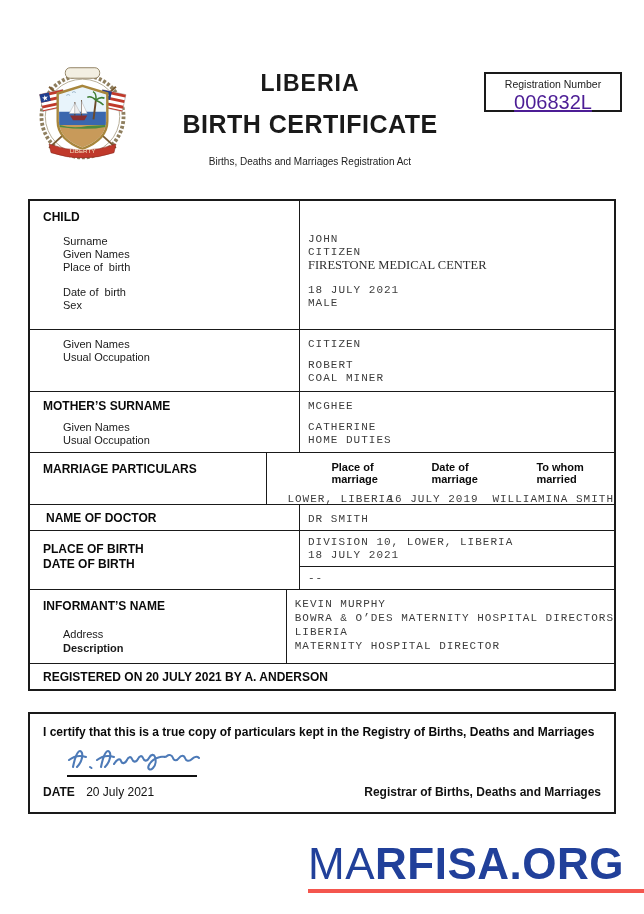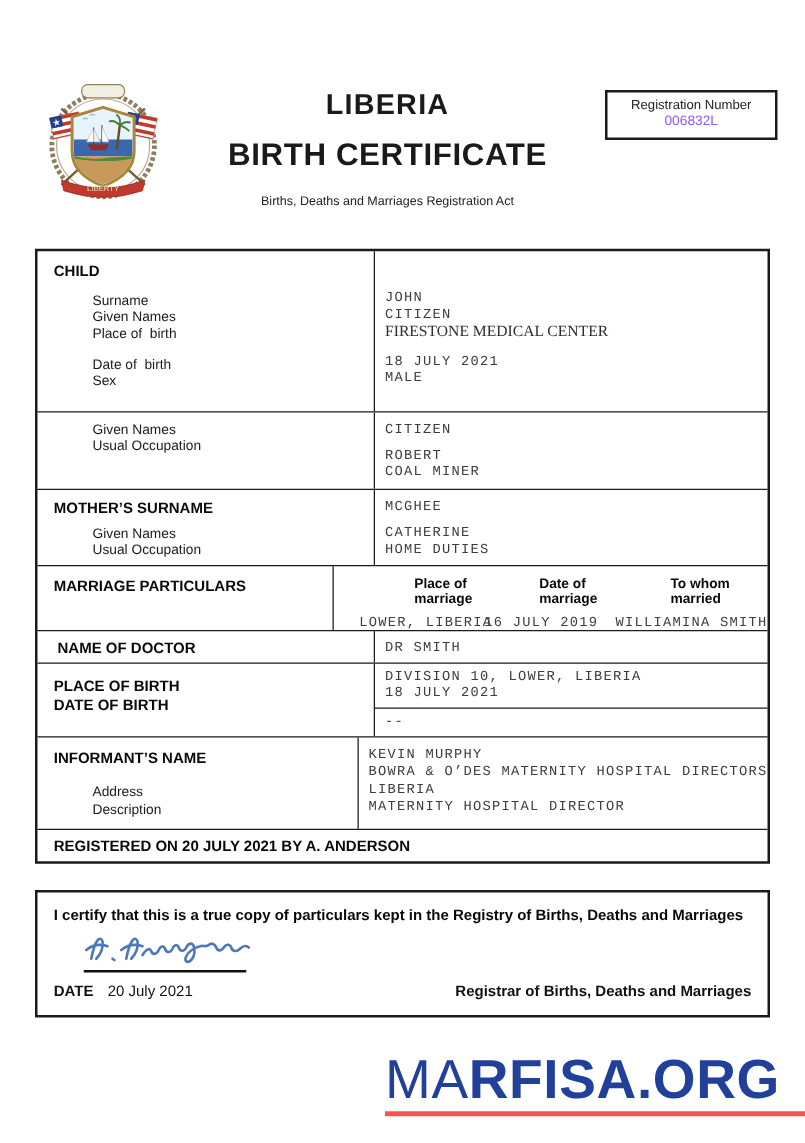--- a/index.html
+++ b/index.html
@@ -8,35 +8,35 @@
 
   
   .emblem{position:absolute;left:30px;top:62px;}
   .title-wrap{position:absolute;left:150px;top:70px;width:320px;text-align:center;}
   .country{font-size:23px;font-weight:bold;letter-spacing:1px;color:#1a1a1a;}
   .doc-title{font-size:25px;font-weight:bold;letter-spacing:.5px;margin-top:13px;color:#1a1a1a;}
   .act{font-size:10px;margin-top:17px;color:#222;}
   .reg-box{position:absolute;left:484px;top:72px;width:138px;height:40px;border:2px solid #1a1a1a;
            box-sizing:border-box;text-align:center;padding-top:4px;}
   .reg-label{font-size:10.5px;color:#222;}
-  .reg-number{font-size:11px;color:#8b5cf6;margin-top:1px;}
+  .reg-number{font-size:20px;color:#4c1d95;margin-top:1px;text-decoration:underline;}
 
   
   .table{position:absolute;left:28px;top:199px;width:588px;border:2px solid #1a1a1a;box-sizing:border-box;}
   .row{display:flex;box-sizing:border-box;border-bottom:1.5px solid #1a1a1a;}
   .row:last-child{border-bottom:none;}
   .cell-l{width:270px;box-sizing:border-box;border-right:1.5px solid #1a1a1a;}
   .cell-r{flex:1;box-sizing:border-box;}
   .sec{font-weight:bold;font-size:12px;color:#0a0a0a;}
   .lbl{font-size:11px;line-height:13px;color:#1a1a1a;white-space:pre;}
   .mono{font-family:"Liberation Mono","DejaVu Sans Mono",monospace;font-size:11px;
         letter-spacing:1px;line-height:13px;color:#3d3d3d;white-space:pre;}
   .serif{font-family:"Liberation Serif","DejaVu Serif",serif;font-size:12.5px;
          letter-spacing:0;line-height:13px;color:#2e2e2e;}
-  .ind{margin-left:44px;}
+  .ind{margin-left:33px;}
   .sp12{height:12px;}
   .sp8{height:8px;}
 
   .r-child{height:129px;}
   .r-father{height:62px;}
   .r-mother{height:61px;}
   .r-marr{height:52px;gap:12px;}
   .r-doc{height:26px;}
   .r-place{height:59px;}
   .r-inf{height:74px;}
@@ -245,21 +245,21 @@
           <div class="mono">--</div>
         </div>
       </div>
     </div>
 
     <div class="row r-inf">
       <div class="cell-l">
         <div class="sec" style="padding:9px 0 0 13px;">INFORMANT’S NAME</div>
         <div class="ind" style="margin-top:14px;">
           <div class="lbl" style="line-height:14px;">Address</div>
-          <div class="lbl" style="line-height:14px;">Description</div>
+          <div class="lbl" style="line-height:14px;font-weight:bold;">Description</div>
         </div>
       </div>
       <div class="cell-r">
         <div style="padding:7px 0 0 8px;">
           <div class="mono" style="line-height:14px;">KEVIN MURPHY</div>
           <div class="mono" style="line-height:14px;">BOWRA &amp; O’DES MATERNITY HOSPITAL DIRECTORS</div>
           <div class="mono" style="line-height:14px;">LIBERIA</div>
           <div class="mono" style="line-height:14px;">MATERNITY HOSPITAL DIRECTOR</div>
         </div>
       </div>

